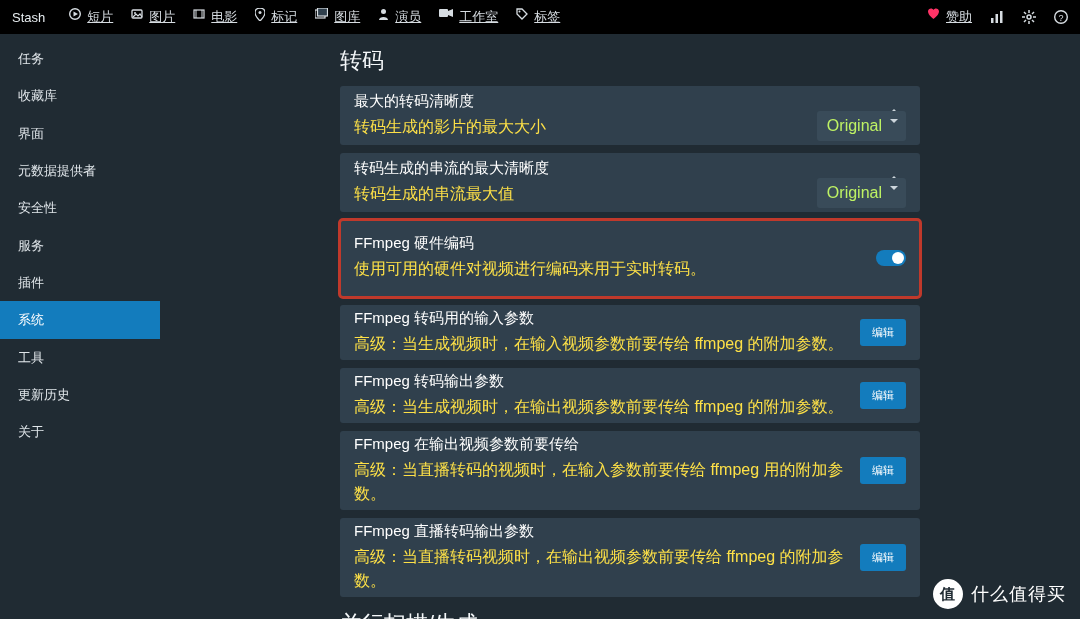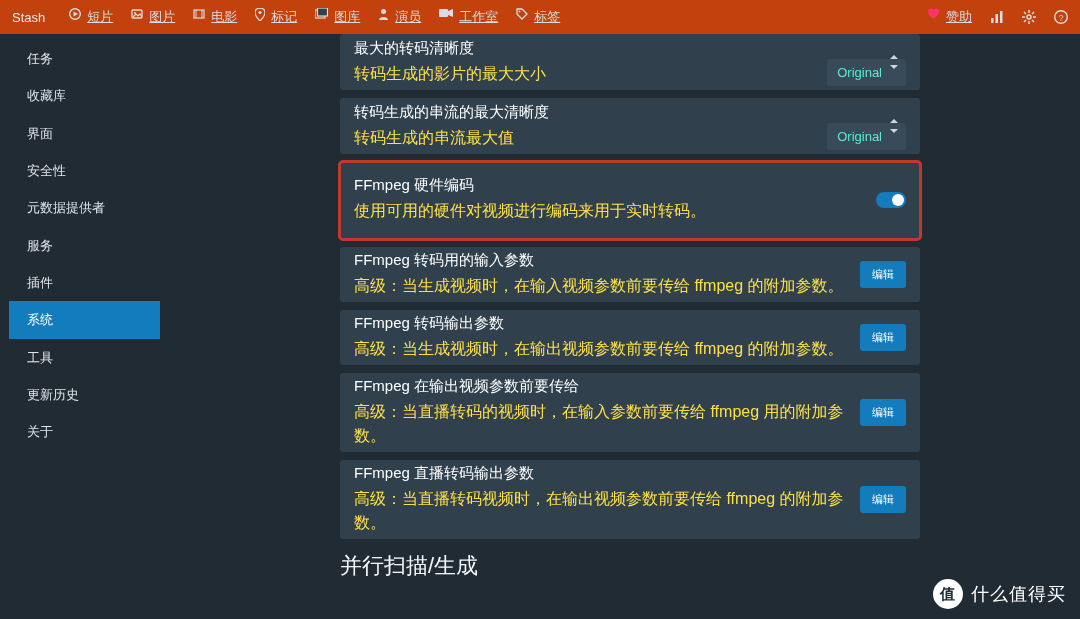--- a/index.html
+++ b/index.html
@@ -4,51 +4,51 @@
   <style>
     * { margin:0; padding:0; box-sizing:border-box; }
     body {
       background:#202b33; color:#f5f8fa;
       font-family:-apple-system,BlinkMacSystemFont,"Segoe UI",Helvetica,Arial,sans-serif;
       font-size:14px; width:1080px; height:619px; overflow:hidden;
     }
     
     .topbar {
       display:flex; align-items:center; height:34px;
-      background:#c2410c; padding:0 12px; justify-content:space-between;
+      background:#000000; padding:0 12px; justify-content:space-between;
       font-size:13px; color:#d7dde2;
     }
     .topbar-left,.topbar-right { display:flex; align-items:center; gap:18px; }
     .brand { font-weight:400; color:#e6ecef; margin-right:6px; }
     .nav-item { display:flex; align-items:flex-start; gap:6px; cursor:pointer;text-decoration:underline; }
     .nav-item .ico { display:inline-flex; }
     .heart { color:#ff3366; }
     svg { display:block; }
     
     .page { display:flex; height:calc(619px - 34px); }
-    .sidebar { width:160px; padding-top:6px;padding-left:9px; }
+    .sidebar { width:160px; padding-top:6px; }
     .side-item {
       padding:6px 18px; font-size:13px; color:#e0e6ea; cursor:pointer;
       line-height:1.95;
     }
     .side-item.active { background:#137cbd; color:#fff; }
     .content { flex:1; padding:0 0 0 180px; overflow:hidden; position:relative; }
     .inner { width:580px; }
     h2.section { font-size:22px; font-weight:500; margin:12px 0 10px; }
     .card {
       background:#30404d; border-radius:3px; padding:4px 14px;
       margin-bottom:8px; display:flex; align-items:center; gap:12px;
     }
     .card.highlight { outline:3px solid #c0392b; outline-offset:-1px; padding:14px 14px 16px;align-items:center; }
     .card .txt { flex:1; }
     .card .title { font-size:15px; color:#fff; margin-bottom:4px; }
     .card .desc { font-size:16px; color:#fde047; line-height:1.5; }
     .select {
-      background:#394b59; color:#5eead4; border:none; border-radius:3px;
-      padding:6px 24px 6px 10px; font-size:13px; cursor:pointer; position:relative;
+      background:#394b59; color:#bef264; border:none; border-radius:3px;
+      padding:6px 24px 6px 10px; font-size:16px; cursor:pointer; position:relative;
       min-width:74px;
       margin-top:21px;
     }
     .select-wrap { position:relative; display:inline-block; }
     .select-wrap::after {
       content:""; position:absolute; right:8px; top:50%; transform:translateY(-50%);
       width:0; height:0; border-left:4px solid transparent; border-right:4px solid transparent;
       pointer-events:none;
     }
     .select-wrap::before {
@@ -206,32 +206,33 @@
         </svg>
       </span>
   </div>
 </div>
 
 <div class="page">
   <div class="sidebar">
     <div class="side-item">任务</div>
     <div class="side-item">收藏库</div>
     <div class="side-item">界面</div>
+    <div class="side-item">元数据提供者</div>
     <div class="side-item">安全性</div>
-    <div class="side-item">元数据提供者</div>
     <div class="side-item">服务</div>
     <div class="side-item">插件</div>
     <div class="side-item active">系统</div>
     <div class="side-item">工具</div>
     <div class="side-item">更新历史</div>
     <div class="side-item">关于</div>
   </div>
 
   <div class="content">
     <div class="inner">
+      <h2 class="section">转码</h2>
 
       <div class="card">
         <div class="txt">
           <div class="title">最大的转码清晰度</div>
           <div class="desc">转码生成的影片的最大大小</div>
         </div>
         <span class="select-wrap">
           <button class="select">Original</button><span class="down"></span>
         </span>
       </div>

